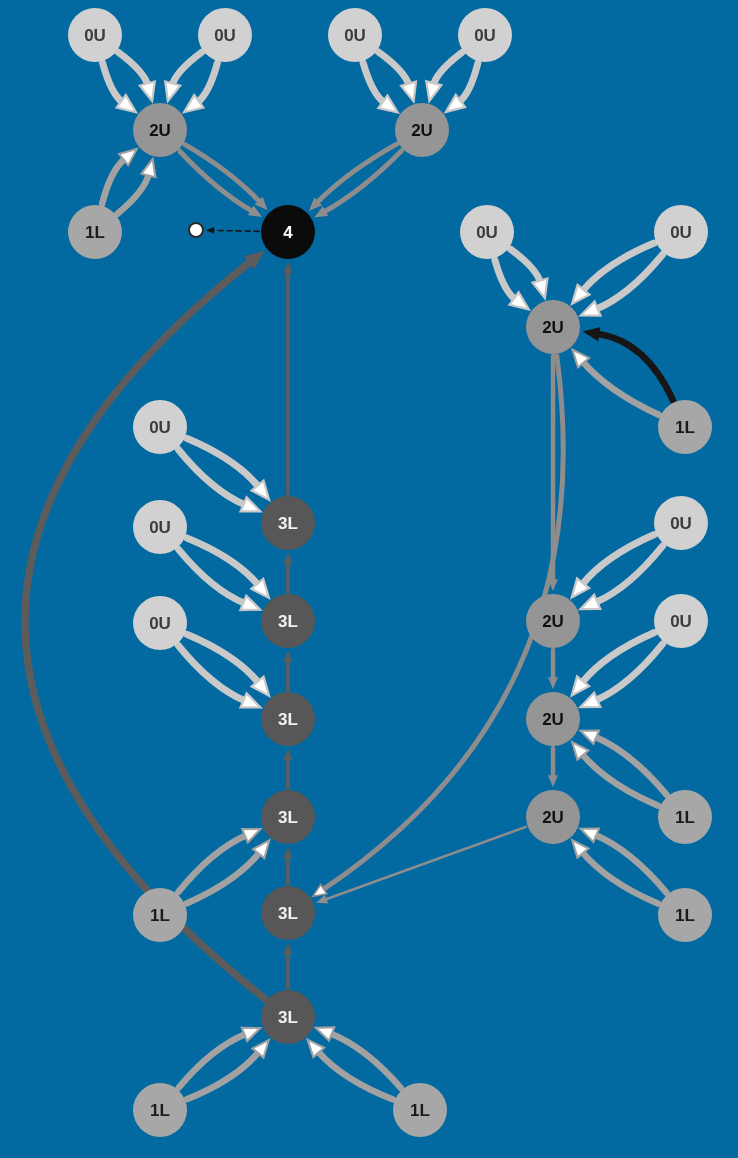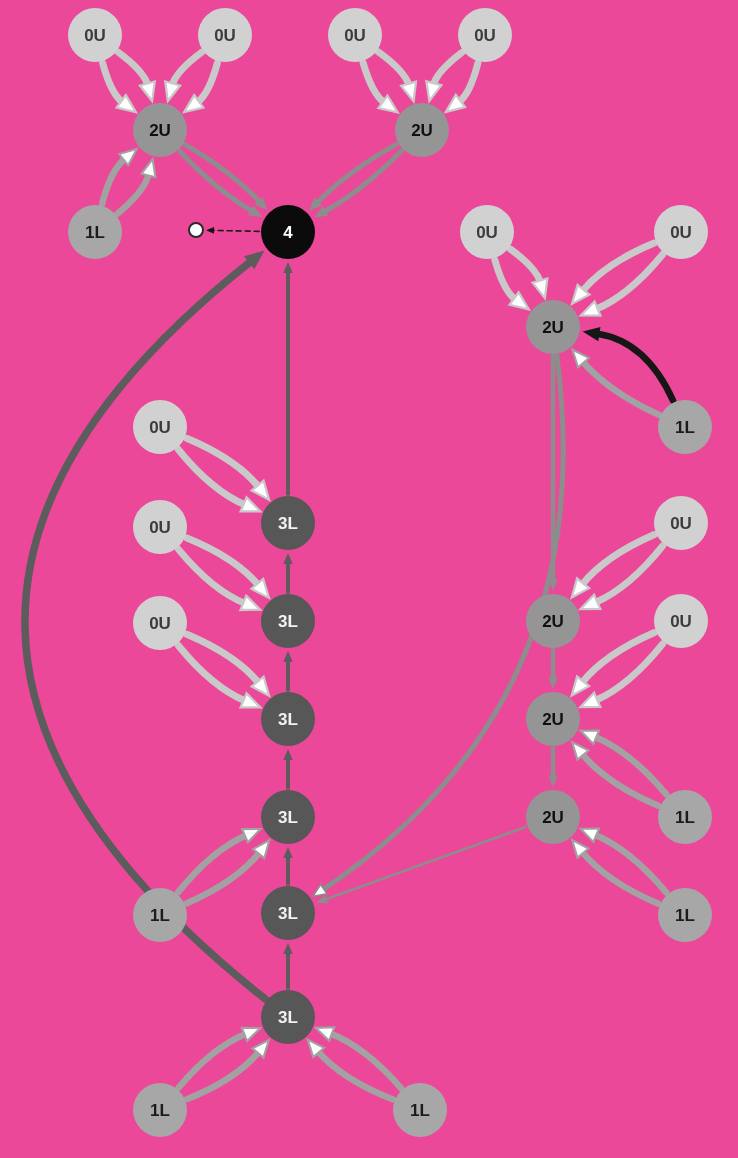--- a/index.html
+++ b/index.html
@@ -1,20 +1,20 @@
 <!DOCTYPE html>
 <html><head>
 <meta charset="utf-8">
 <style>
   html, body { margin: 0; padding: 0; background: #ffffff; }
   .stage {
     position: relative;
     width: 738px;
     height: 1158px;
-    background: #ec4899;
+    background: #0369a1;
     overflow: hidden;
     font-family: "Liberation Sans", sans-serif;
   }
   .stage svg { position: absolute; left: 0; top: 0; }
   .node-label {
     font-family: "Liberation Sans", sans-serif;
     font-size: 17px;
     font-weight: 700;
     user-select: none;
   }

